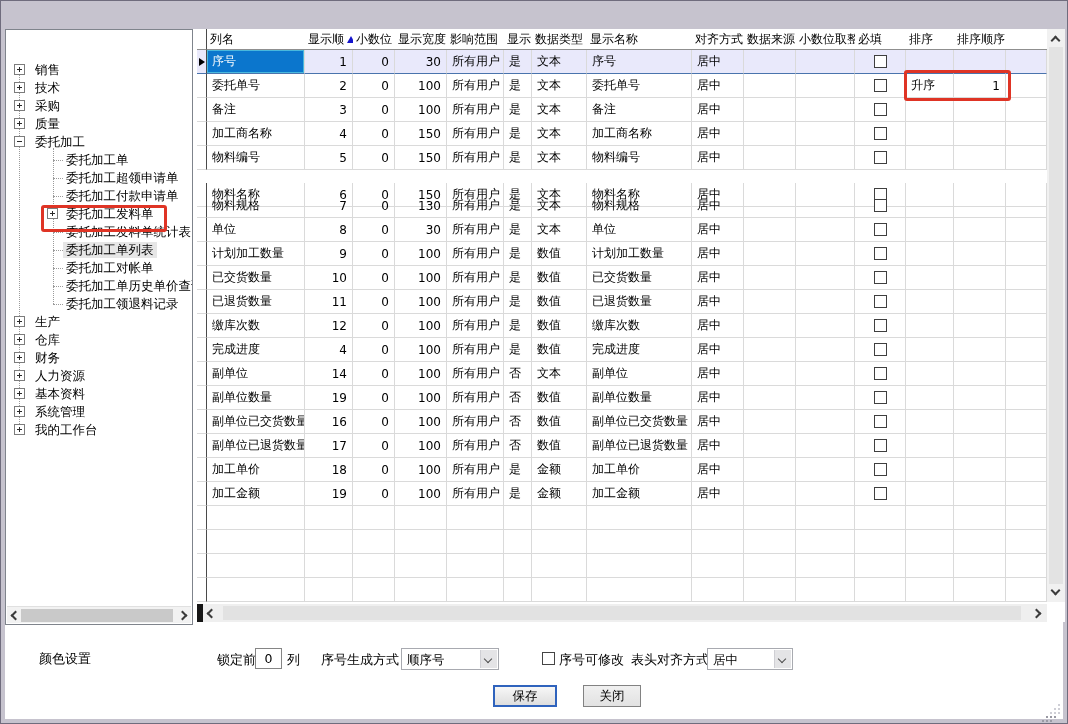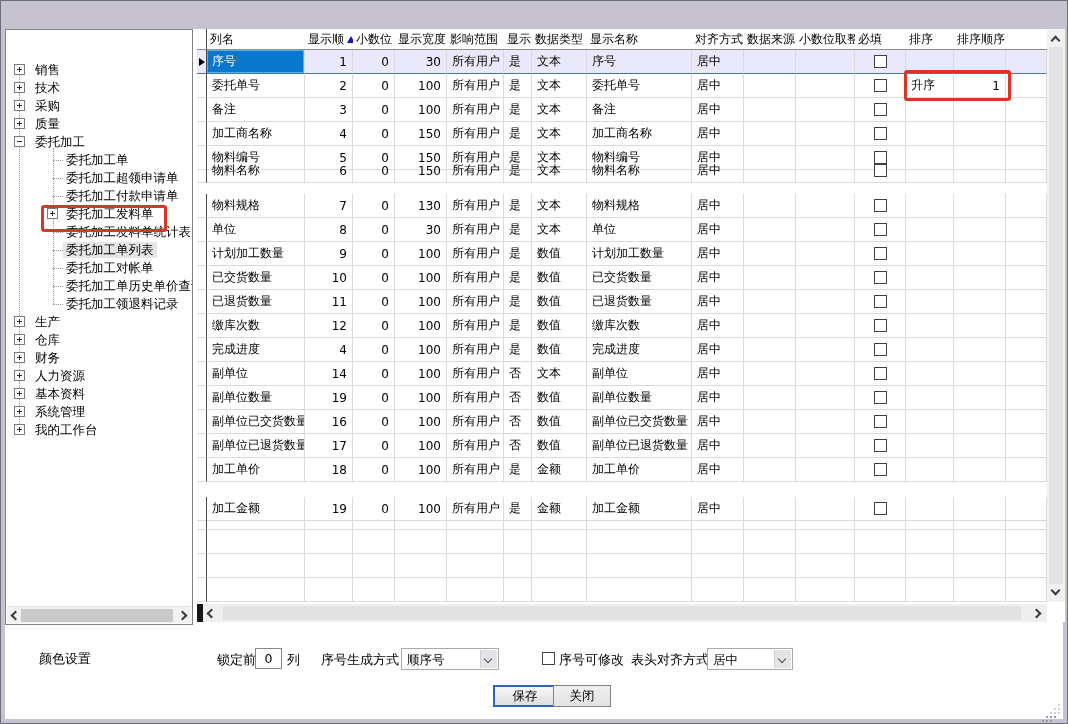--- a/index.html
+++ b/index.html
@@ -358,21 +358,21 @@
           <div class="g-cell" style="width: 52px;">居中</div>
           <div class="g-cell" style="width: 52px;"></div>
           <div class="g-cell" style="width: 59px;"></div>
           <div class="g-cell ctr" style="width: 51px;">
             <span class="cb"></span>
           </div>
           <div class="g-cell" style="width: 48px;"></div>
           <div class="g-cell num" style="width: 52px;"></div>
           <div class="g-cell" style="width: 41px;"></div>
         </div>
-        <div class="g-row" style="top: 130px;">
+        <div class="g-row" style="top: 154px;">
           <div class="g-cell ind" style="width: 10px;"></div>
           <div class="g-cell" style="width: 98px;">物料名称</div>
           <div class="g-cell num" style="width: 48px;">6</div>
           <div class="g-cell num" style="width: 42px;">0</div>
           <div class="g-cell num" style="width: 52px;">150</div>
           <div class="g-cell" style="width: 57px;">所有用户</div>
           <div class="g-cell" style="width: 28px;">是</div>
           <div class="g-cell" style="width: 55px;">文本</div>
           <div class="g-cell" style="width: 105px;">物料名称</div>
           <div class="g-cell" style="width: 52px;">居中</div>
@@ -618,21 +618,21 @@
           <div class="g-cell" style="width: 52px;">居中</div>
           <div class="g-cell" style="width: 52px;"></div>
           <div class="g-cell" style="width: 59px;"></div>
           <div class="g-cell ctr" style="width: 51px;">
             <span class="cb"></span>
           </div>
           <div class="g-cell" style="width: 48px;"></div>
           <div class="g-cell num" style="width: 52px;"></div>
           <div class="g-cell" style="width: 41px;"></div>
         </div>
-        <div class="g-row" style="top: 468px; justify-content: center;">
+        <div class="g-row" style="top: 453px; justify-content: center;">
           <div class="g-cell ind" style="width: 10px;"></div>
           <div class="g-cell" style="width: 98px;">加工金额</div>
           <div class="g-cell num" style="width: 48px;">19</div>
           <div class="g-cell num" style="width: 42px;">0</div>
           <div class="g-cell num" style="width: 52px;">100</div>
           <div class="g-cell" style="width: 57px;">所有用户</div>
           <div class="g-cell" style="width: 28px;">是</div>
           <div class="g-cell" style="width: 55px;">金额</div>
           <div class="g-cell" style="width: 105px;">加工金额</div>
           <div class="g-cell" style="width: 52px;">居中</div>
@@ -753,21 +753,21 @@
 
   <div class="f-label" style="left:630px; top:650px;">表头对齐方式</div>
   <div class="dropdown" style="left:706px; top:647px; width:86px;">
     <span class="dd-value">居中</span>
     <span class="dd-btn">
         <span class="chev down"></span>
       </span>
   </div>
 
   <div class="btn save" style="left:492px; top:684px;">保存</div>
-  <div class="btn close-btn" style="left:552px; top:684px;">关闭</div>
+  <div class="btn close-btn" style="left:582px; top:684px;">关闭</div>
 
   <div class="grip">
     <i class="d1"></i>
       <i class="d2"></i>
       <i class="d3"></i>
       <i class="d4"></i>
       <i class="d5"></i>
       <i class="d6"></i>
   </div>
 </div>

